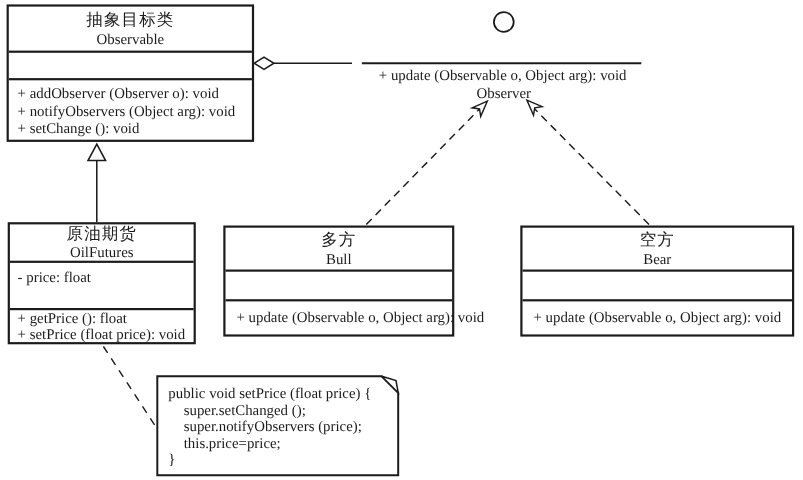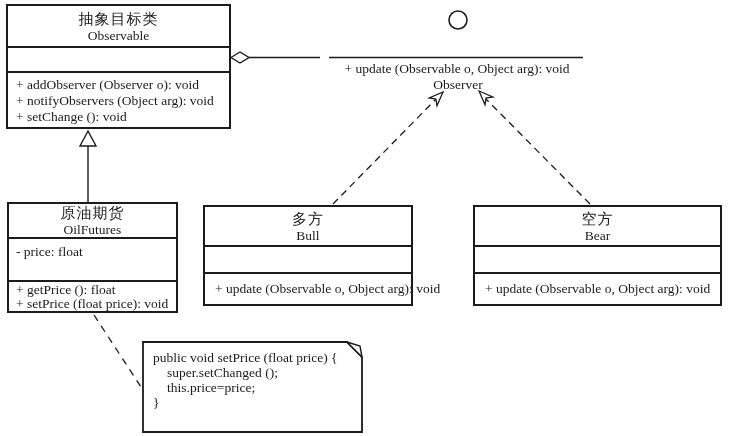--- a/index.html
+++ b/index.html
@@ -114,17 +114,18 @@
     </div>
     <div class="uml-attrs" style="height:27px;"></div>
     <div class="uml-methods" style="padding:7px 0 0 10px;">
       <div class="mline">+ update (Observable o, Object arg): void</div>
     </div>
   </div>
 
   <div class="note-text">
     <div class="mline">public void setPrice (float price) {</div>
     <div class="mline indent">super.setChanged ();</div>
+    <div class="mline indent">super.notifyObservers (price);</div>
     <div class="mline indent">this.price=price;</div>
     <div class="mline">}</div>
   </div>
 
 </div>
 
 </body></html>

